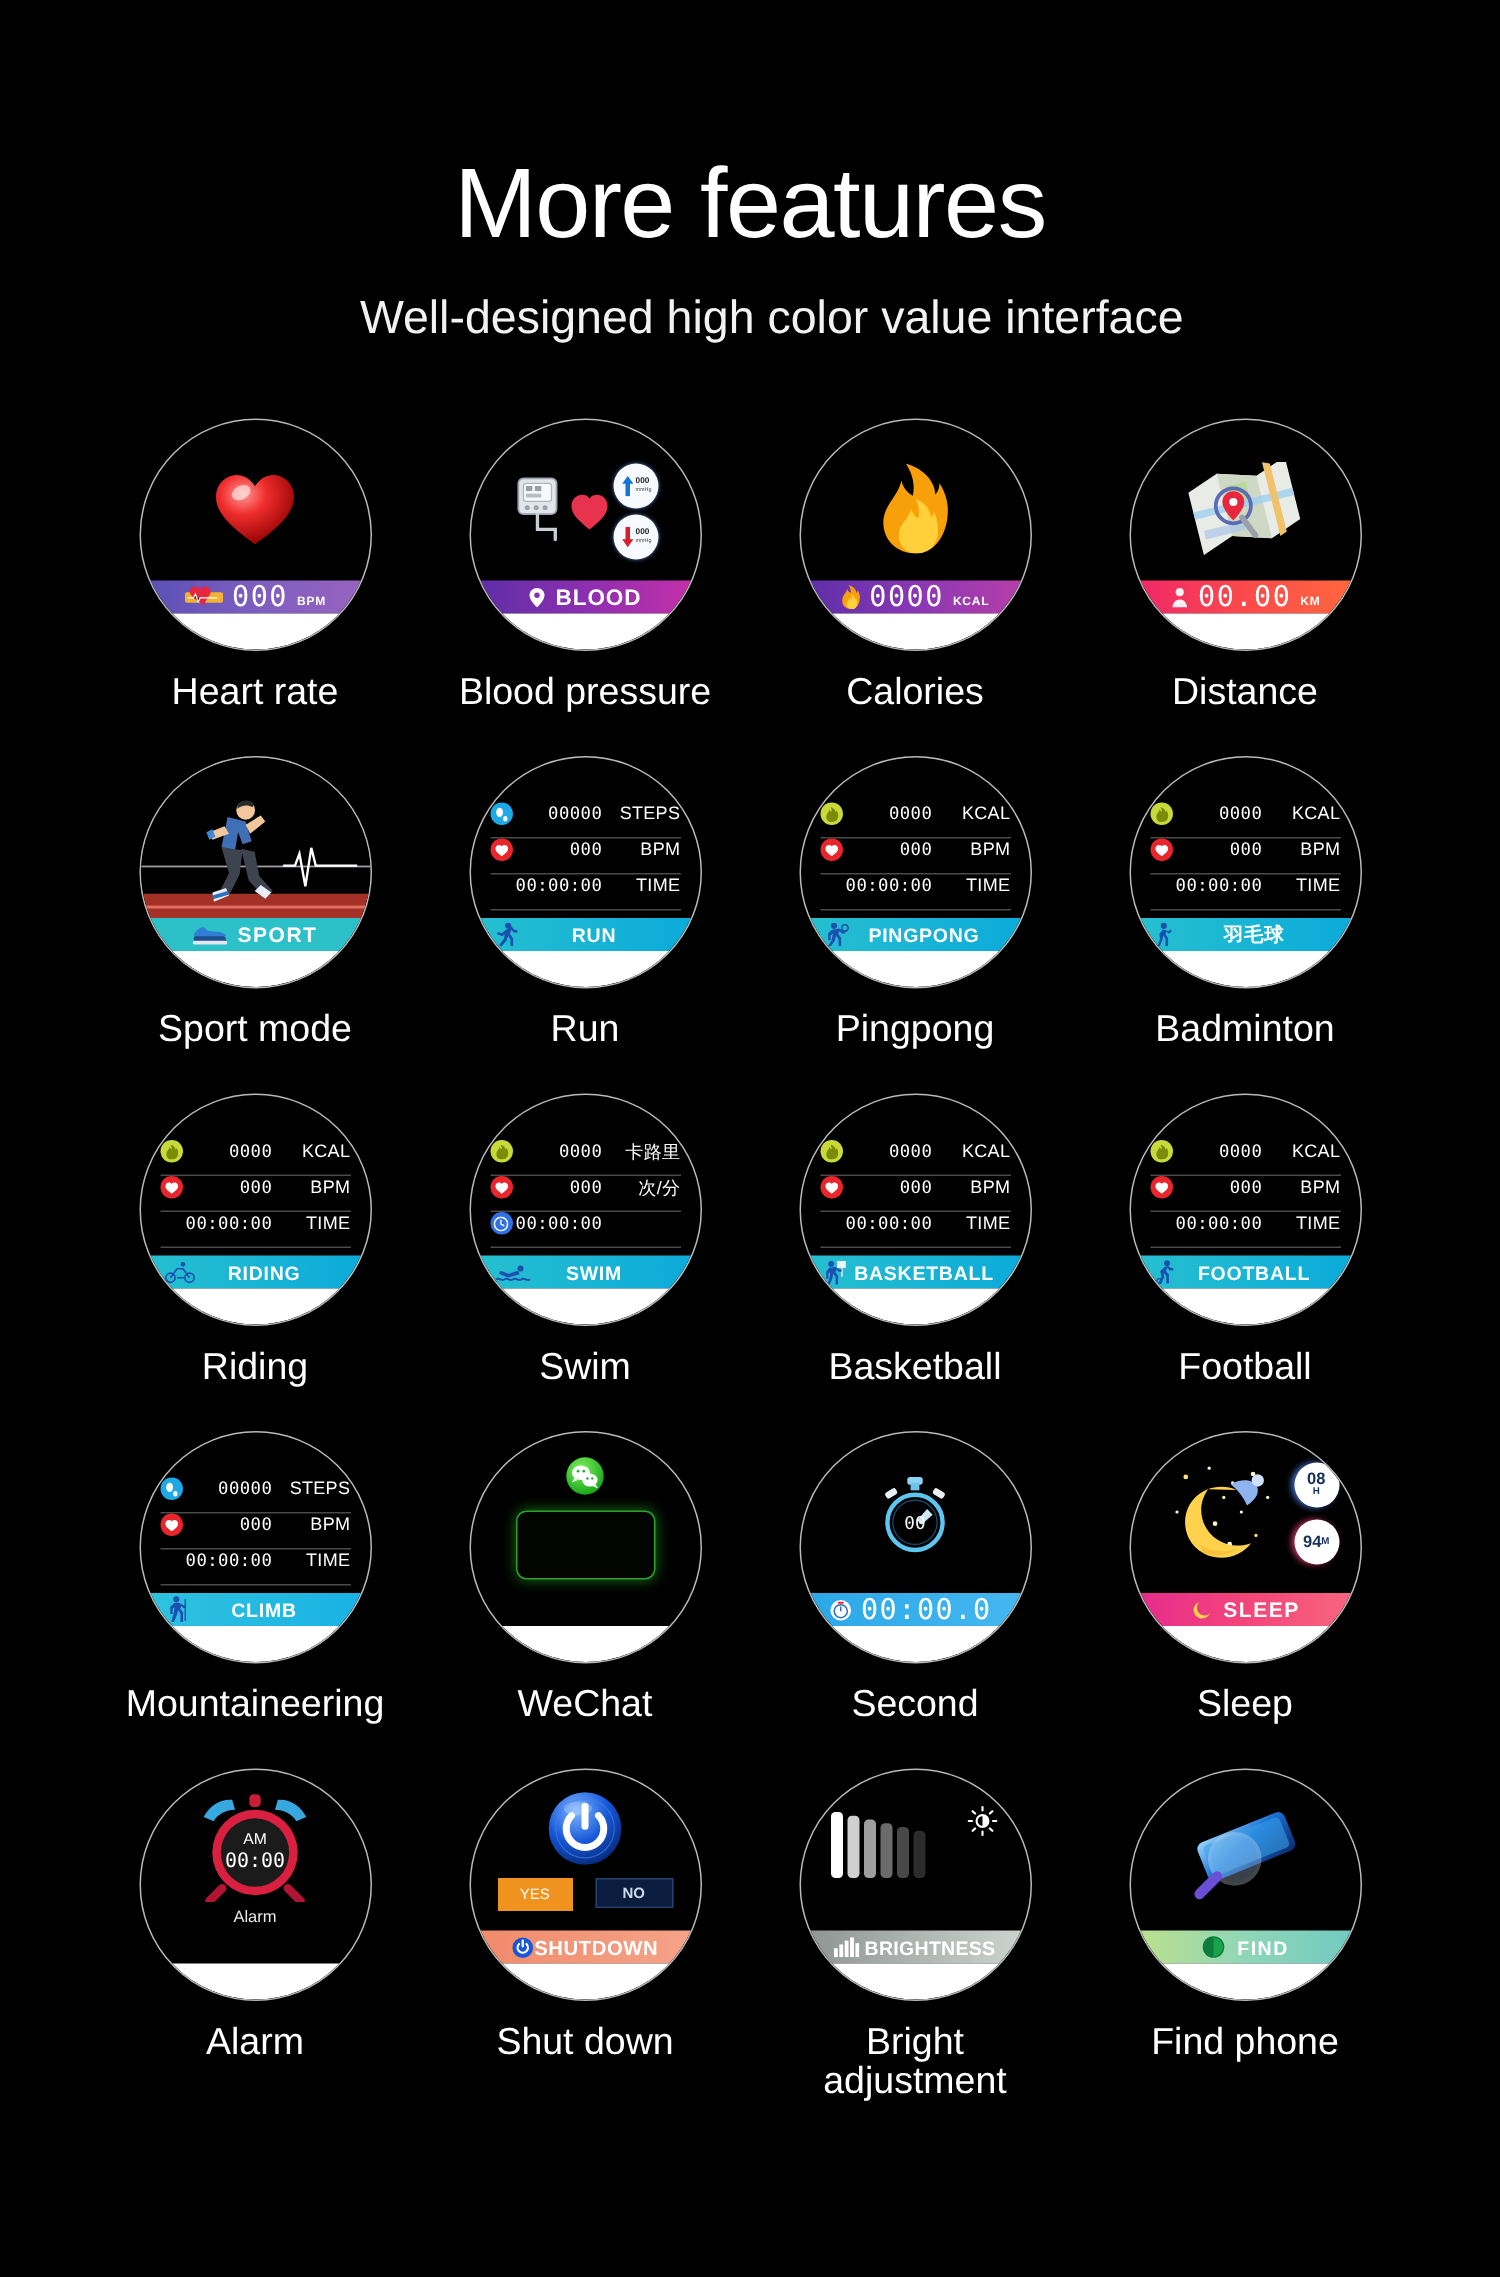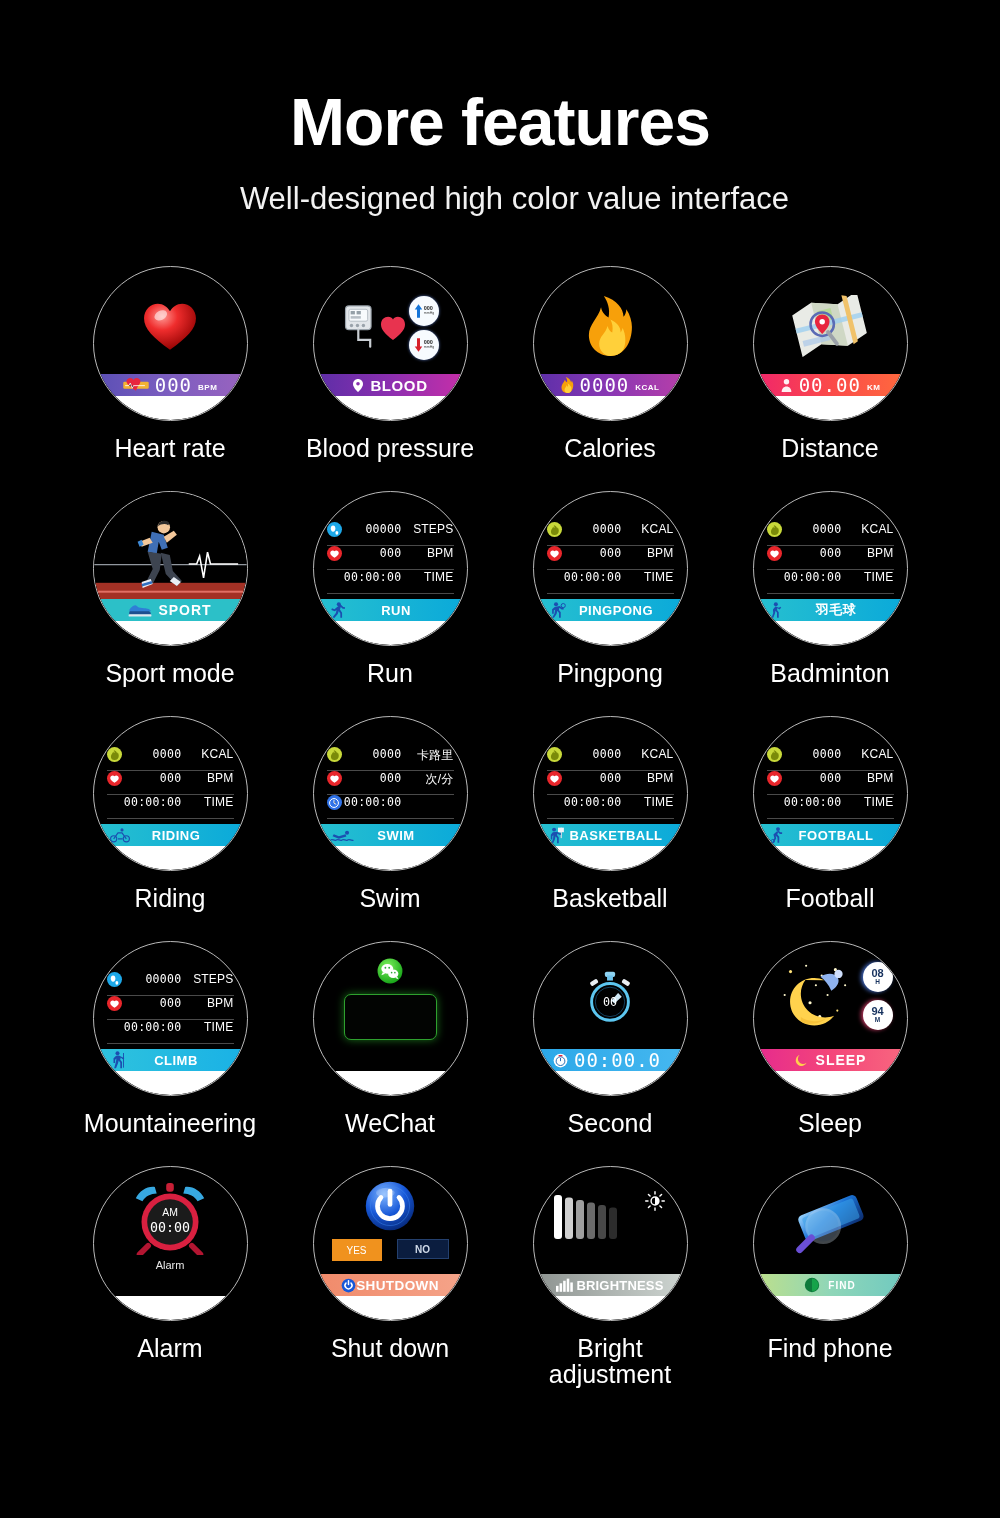--- a/index.html
+++ b/index.html
@@ -8,22 +8,22 @@
     font-family:"Liberation Sans", sans-serif;
     color:#fff;
     overflow:hidden;
     position:relative;
   }
   .page{width:1000px;height:1518px;background:#000;position:relative;}
 
   
   .header{padding-top:86px;text-align:center;}
   .title{
-    font-size:66px;font-weight:bold;letter-spacing:-1px;
-    line-height:1;color:#fff;margin:3px;
+    font-size:66px;font-weight:normal;letter-spacing:-1px;
+    line-height:1;color:#fff;margin:16px;
   }
   .subtitle{
     font-size:31px;font-weight:400;color:#f2f2f2;
     margin:28px 0 0 0;line-height:1;padding-left:29px;
   }
 
   
   .grid{
     margin:52px auto 0 auto;
     width:880px;
@@ -731,21 +731,21 @@
     <circle cx="60" cy="7" r="4.6" fill="#cfdffc"></circle>
    </g>
   </svg>
             </div>
       <div style="position:absolute;right:14px;top:20px;display:flex;flex-direction:column;gap:8px">
 
         <div style="width:30px;height:30px;border-radius:50%;background:#fff;display:flex;flex-direction:column;align-items:center;justify-content:center;line-height:1;box-shadow:-2px 0 4px rgba(90,140,255,.8)">
           <span style="font-size:11px;font-weight:bold;color:#16315e">08</span>
           <span style="font-size:6.5px;font-weight:bold;color:#16315e">H</span>
         </div>
-        <div style="width:30px;height:30px;border-radius:50%;background:#fff;display:flex;flex-direction:column;align-items:center;justify-content:center;line-height:1;box-shadow:-2px 0 4px rgba(240,70,120,.8)">
+        <div style="width:30px;height:30px;border-radius:50%;background:#fff;display:flex;flex-direction:row;align-items:center;justify-content:center;line-height:1;box-shadow:-2px 0 4px rgba(240,70,120,.8)">
           <span style="font-size:11px;font-weight:bold;color:#16315e">94</span>
           <span style="font-size:6.5px;font-weight:bold;color:#16315e">M</span>
         </div>
       </div>
       <div class="bar bar-mid" style="background:linear-gradient(90deg, #e52a8e, #f4457a, #f8687f);justify-content:center;gap:7px;">
         <svg width="15" height="15" viewBox="0 0 24 24">
    <path fill="#ffcf4d" d="M20 15.5A9 9 0 1 1 9 3.2a7.2 7.2 0 0 0 11 12.3z"></path>
               </svg>
         <span style="font-size:14px;font-weight:bold;letter-spacing:1px;color:#fff">SLEEP</span>
       </div>
@@ -867,21 +867,21 @@
    </g>
    <circle cx="38" cy="40" r="17" fill="#bcd8f5" opacity=".30" stroke="#d8e6f5" stroke-width="2.6"></circle>
    <path d="M26 52 14 64" stroke="#6a4fd6" stroke-width="7" stroke-linecap="round"></path>
   </svg>
             </div>
       <div class="bar bar-mid" style="background:linear-gradient(90deg, #bfe08a, #8fd6b8, #6fc9c0);justify-content:center;gap:8px;">
         <svg width="16" height="16" viewBox="0 0 20 20">
    <circle cx="10" cy="10" r="9" fill="#0e7a3c"></circle>
    <path fill="#16a34a" d="M10 2a8 8 0 0 1 0 16z"></path>
               </svg>
-        <span style="font-size:10px;font-weight:bold;letter-spacing:1px;color:#fff">FIND</span>
+        <span style="font-size:13px;font-weight:bold;letter-spacing:1px;color:#fff">FIND</span>
       </div>
         <div class="chin"></div>
       </div>
     </div>
     <div class="lbl">Find phone</div>
       </div>
     </div>
 
 </div>
 

